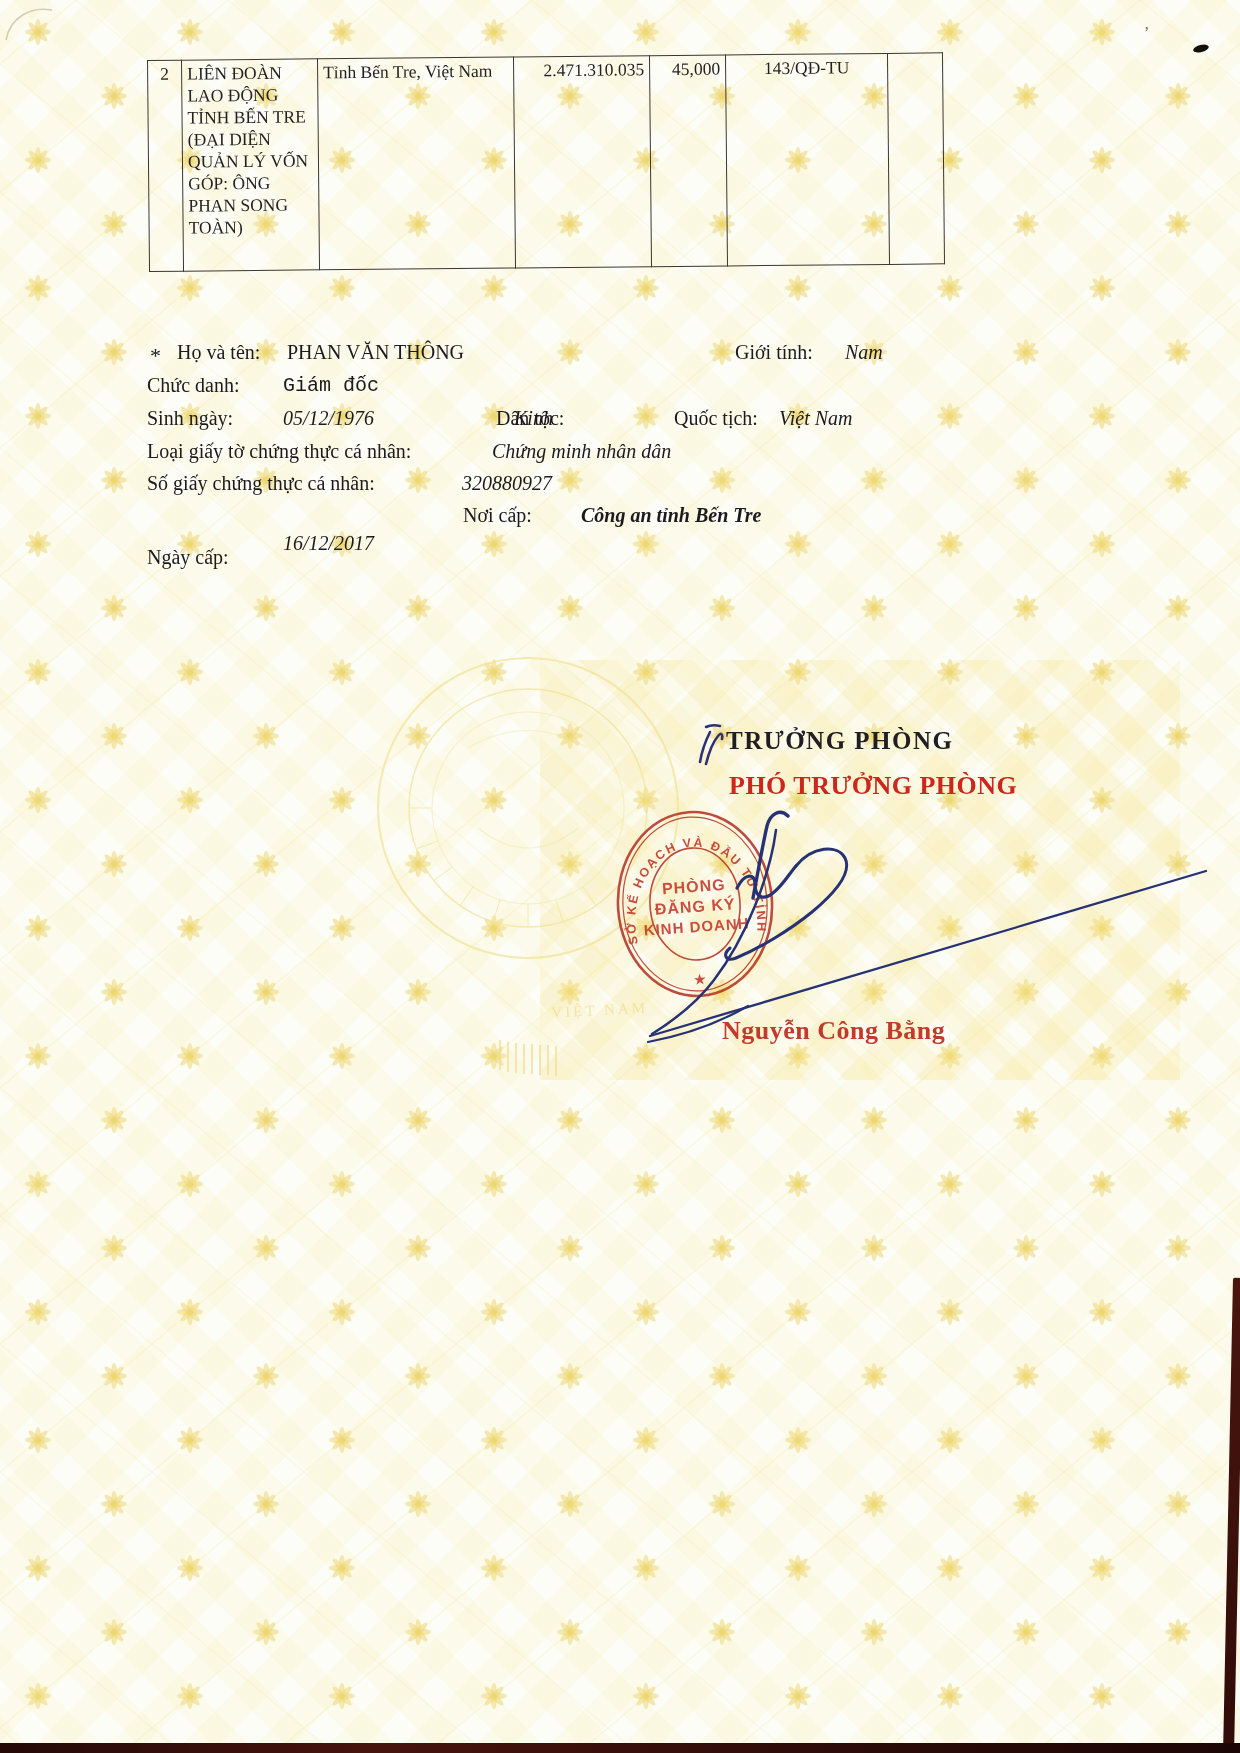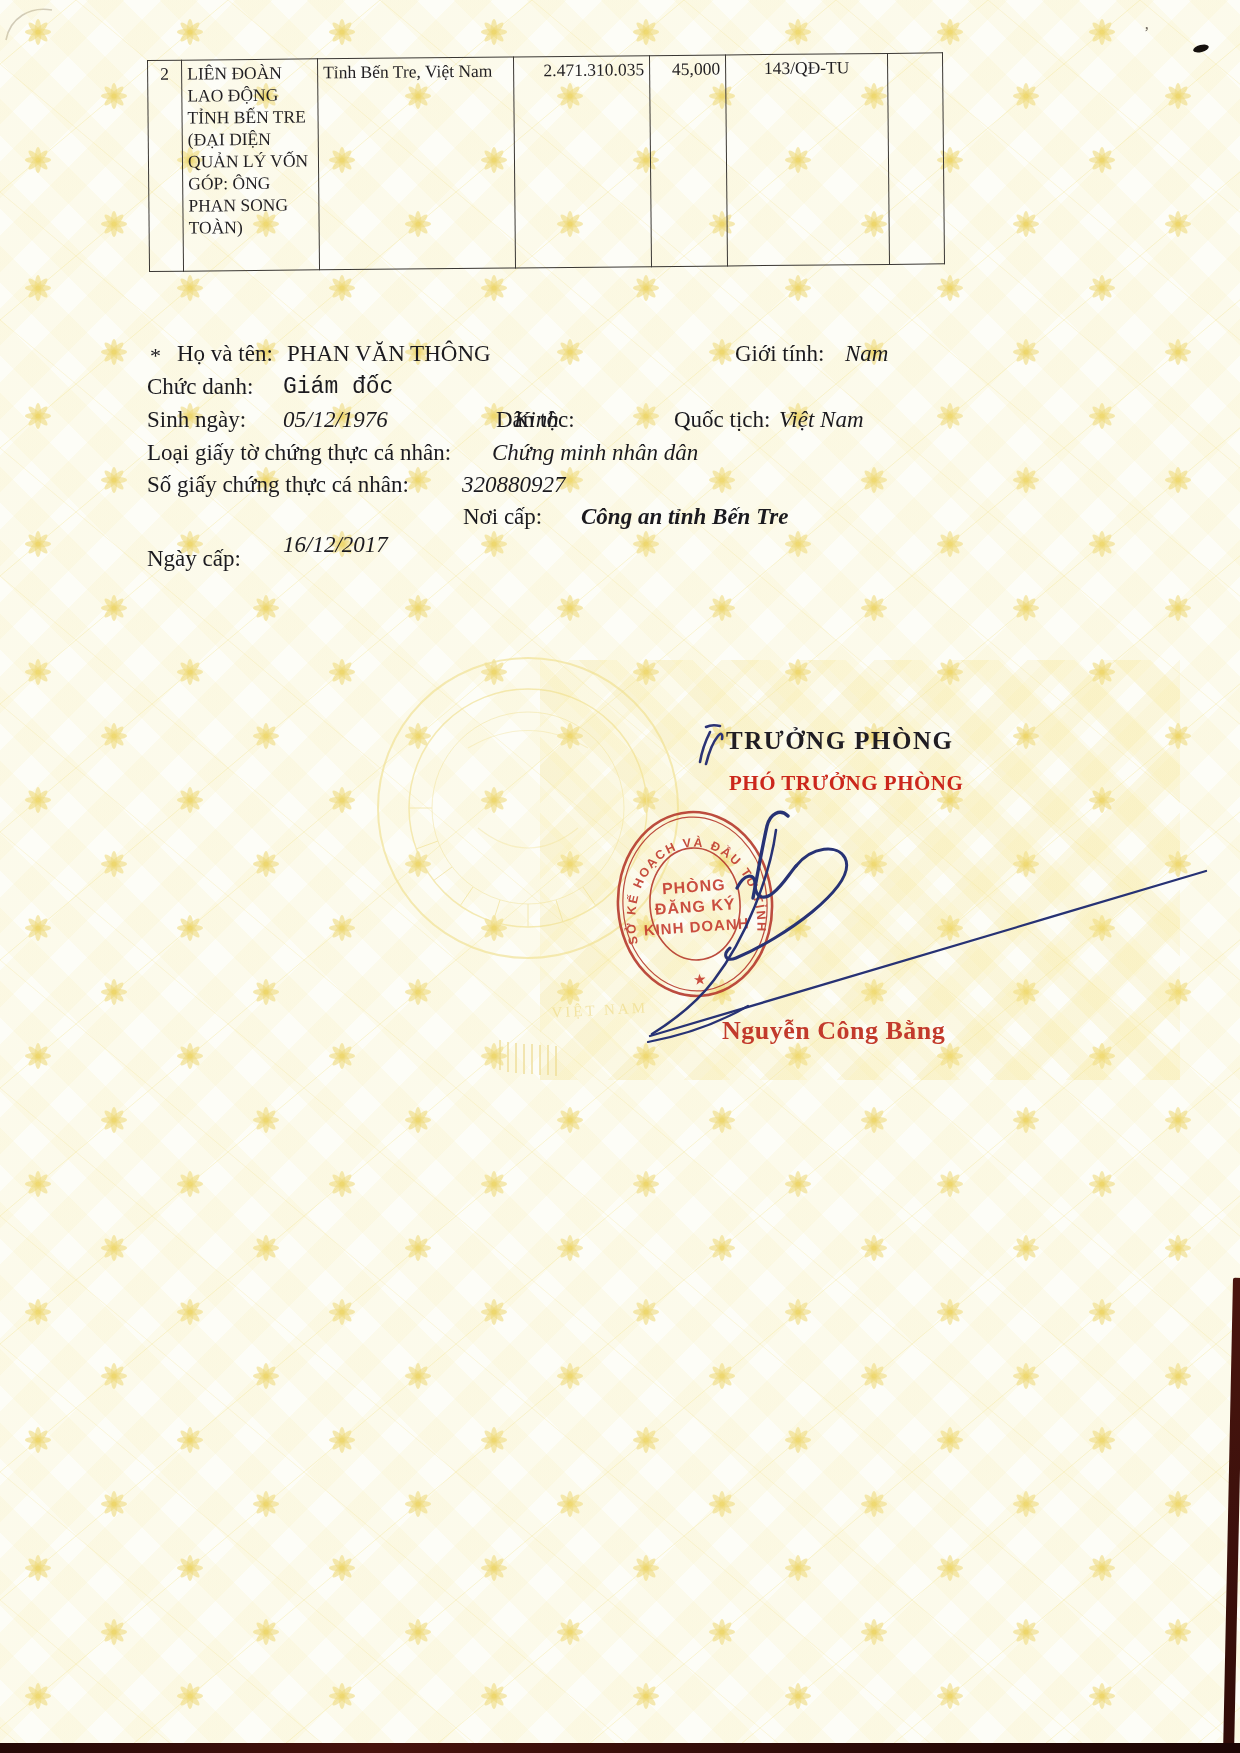--- a/index.html
+++ b/index.html
@@ -19,28 +19,28 @@
     transform:rotate(-0.55deg);transform-origin:0 0;}
   .doc-table table{border-collapse:collapse;width:100%;table-layout:fixed;
     font-size:17.5px;line-height:22px;color:#211f22;}
   .doc-table td{border:1.6px solid #3a3733;vertical-align:top;padding:2px 5px;height:206px;
     overflow:hidden;}
   td.c-stt{text-align:center;}
   td.c-cap,td.c-pct{text-align:right;}
   td.c-dec{text-align:center;}
   
   .h5{position:absolute;left:147px;top:308px;font-size:21px;font-weight:bold;z-index:2;letter-spacing:.2px;}
-  .row{position:absolute;font-size:23px;z-index:2;}
+  .row{position:absolute;font-size:20px;z-index:2;}
   .it{font-style:italic;}
   .lbl{color:#1b1a1f;}
   .wrapline{line-height:31px;}
   
   .t-phong{position:absolute;left:726px;top:727px;font-size:25px;font-weight:bold;
     letter-spacing:1.5px;color:#201d23;z-index:4;}
-  .pho{position:absolute;left:729px;top:771px;font-size:21px;font-weight:bold;
+  .pho{position:absolute;left:729px;top:771px;font-size:26px;font-weight:bold;
     letter-spacing:.5px;z-index:4;}
   .signer{position:absolute;left:722px;top:1016px;font-size:26px;font-weight:bold;
     letter-spacing:.5px;z-index:5;}
   .stamp-svg{position:absolute;left:608px;top:804px;z-index:3;opacity:.9;}
   .sig-svg{position:absolute;left:0;top:0;z-index:5;pointer-events:none;}
   
   .edge-bottom{position:absolute;left:0;bottom:0;width:100%;height:10px;z-index:8;
     background:linear-gradient(90deg,#240907,#47130d 30%,#2b0b08 70%,#1c0605);}
   .edge-right{position:absolute;right:-4px;top:1278px;width:11px;height:482px;z-index:8;
     background:linear-gradient(180deg,#4a150f,#300c08);transform:rotate(1.2deg);

